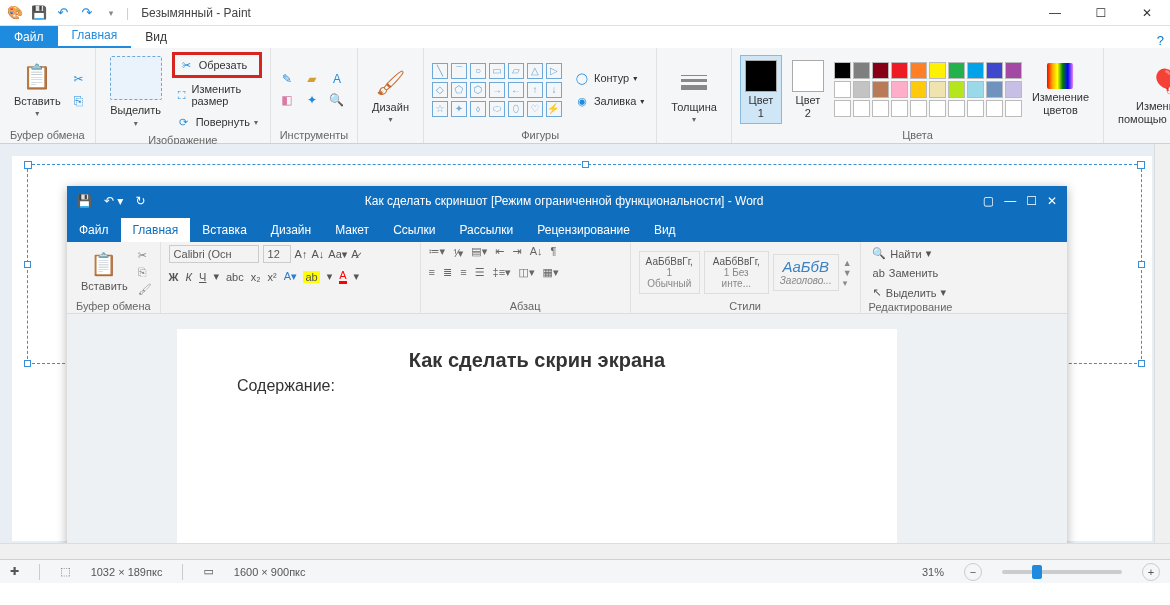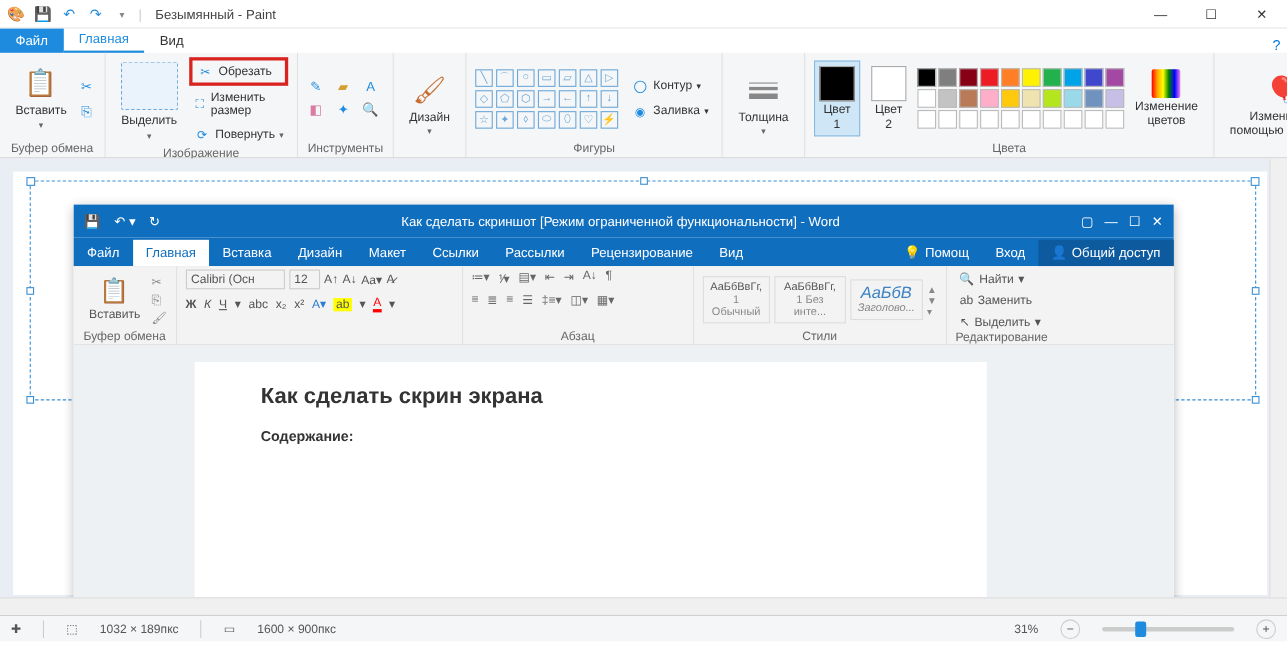--- a/index.html
+++ b/index.html
@@ -63,23 +63,23 @@
 .word-tab.active{ background:#fff; color:#106ebe;}
 .word-tabs .right{margin-left:auto;display:flex;}
 .word-ribbon { height:72px; background:#f3f3f3; border-bottom:1px solid #ddd; display:flex;}
 .wg { border-right:1px solid #e1e1e1; padding:3px 8px 1px; display:flex; flex-direction:column;}
 .wg-body{flex:1; display:flex; align-items:center; gap:4px; font-size:11px; color:#555;}
 .wg-label{font-size:11px;color:#666;text-align:center;}
 .style-box{border:1px solid #ddd;padding:4px 6px;text-align:center;font-size:10px;line-height:1.1;}
 .style-box.blue{color:#3b82c4;font-style:italic;}
 .word-doc { flex:1; background:#eef1f4; padding:15px 0 0 110px; overflow:hidden;}
 .doc-page { width:720px; background:#fff; padding:20px 60px; min-height:300px;}
-.doc-page h2{font-size:20px; font-weight:bold; text-align:left; margin-bottom:14px;}
+.doc-page h2{font-size:20px; font-weight:bold; text-align:center; }
 .doc-page p{font-size:13px; line-height:1.7; margin-bottom:10px;}
-.doc-page .toctitle{font-weight:bold;font-size:13px;margin-bottom:24px;}
+.doc-page .toctitle{font-weight:normal;font-size:16px;margin-bottom:24px;}
 .doc-page ul{margin-left:60px;}
 .doc-page li{font-size:13px; line-height:1.9;}
 .doc-page a{color:#1a9cc7; text-decoration:underline;}
 
 
 .statusbar { height:24px; background:#f5f6f7; border-top:1px solid #d0d0d0; display:flex; align-items:center; font-size:11px; color:#555; padding:0 10px; gap:20px;}
 .statusbar .spacer{flex:1;}
 .zoom-slider { width:120px; height:4px; background:#ccc; position:relative; border-radius:2px;}
 .zoom-thumb { position:absolute; left:30px; top:-5px; width:10px; height:14px; background:#1f8bdf; border-radius:2px;}
 .zoombtn{width:18px;height:18px;border:1px solid #ccc;border-radius:50%;display:flex;align-items:center;justify-content:center;font-size:11px;}
@@ -331,25 +331,20 @@
       <div class="word-tabs">
         <div class="word-tab">Файл</div>
         <div class="word-tab active">Главная</div>
         <div class="word-tab">Вставка</div>
         <div class="word-tab">Дизайн</div>
         <div class="word-tab">Макет</div>
         <div class="word-tab">Ссылки</div>
         <div class="word-tab">Рассылки</div>
         <div class="word-tab">Рецензирование</div>
         <div class="word-tab">Вид</div>
-        <div class="right">
-          <div class="word-tab">💡 <span>Помощ</span></div>
-          <div class="word-tab">Вход</div>
-          <div class="word-tab" style="background:#0d5a9e">👤 <span>Общий доступ</span></div>
-        </div>
       </div>
       <div class="word-ribbon">
         <div class="wg">
           <div class="wg-body">
             <div class="bigbtn">
               <div style="font-size:22px">📋</div>
               <div class="bigbtn-label">Вставить</div>
             </div>
             <div style="display:flex;flex-direction:column;gap:4px;color:#888">
               <span>✂</span>

